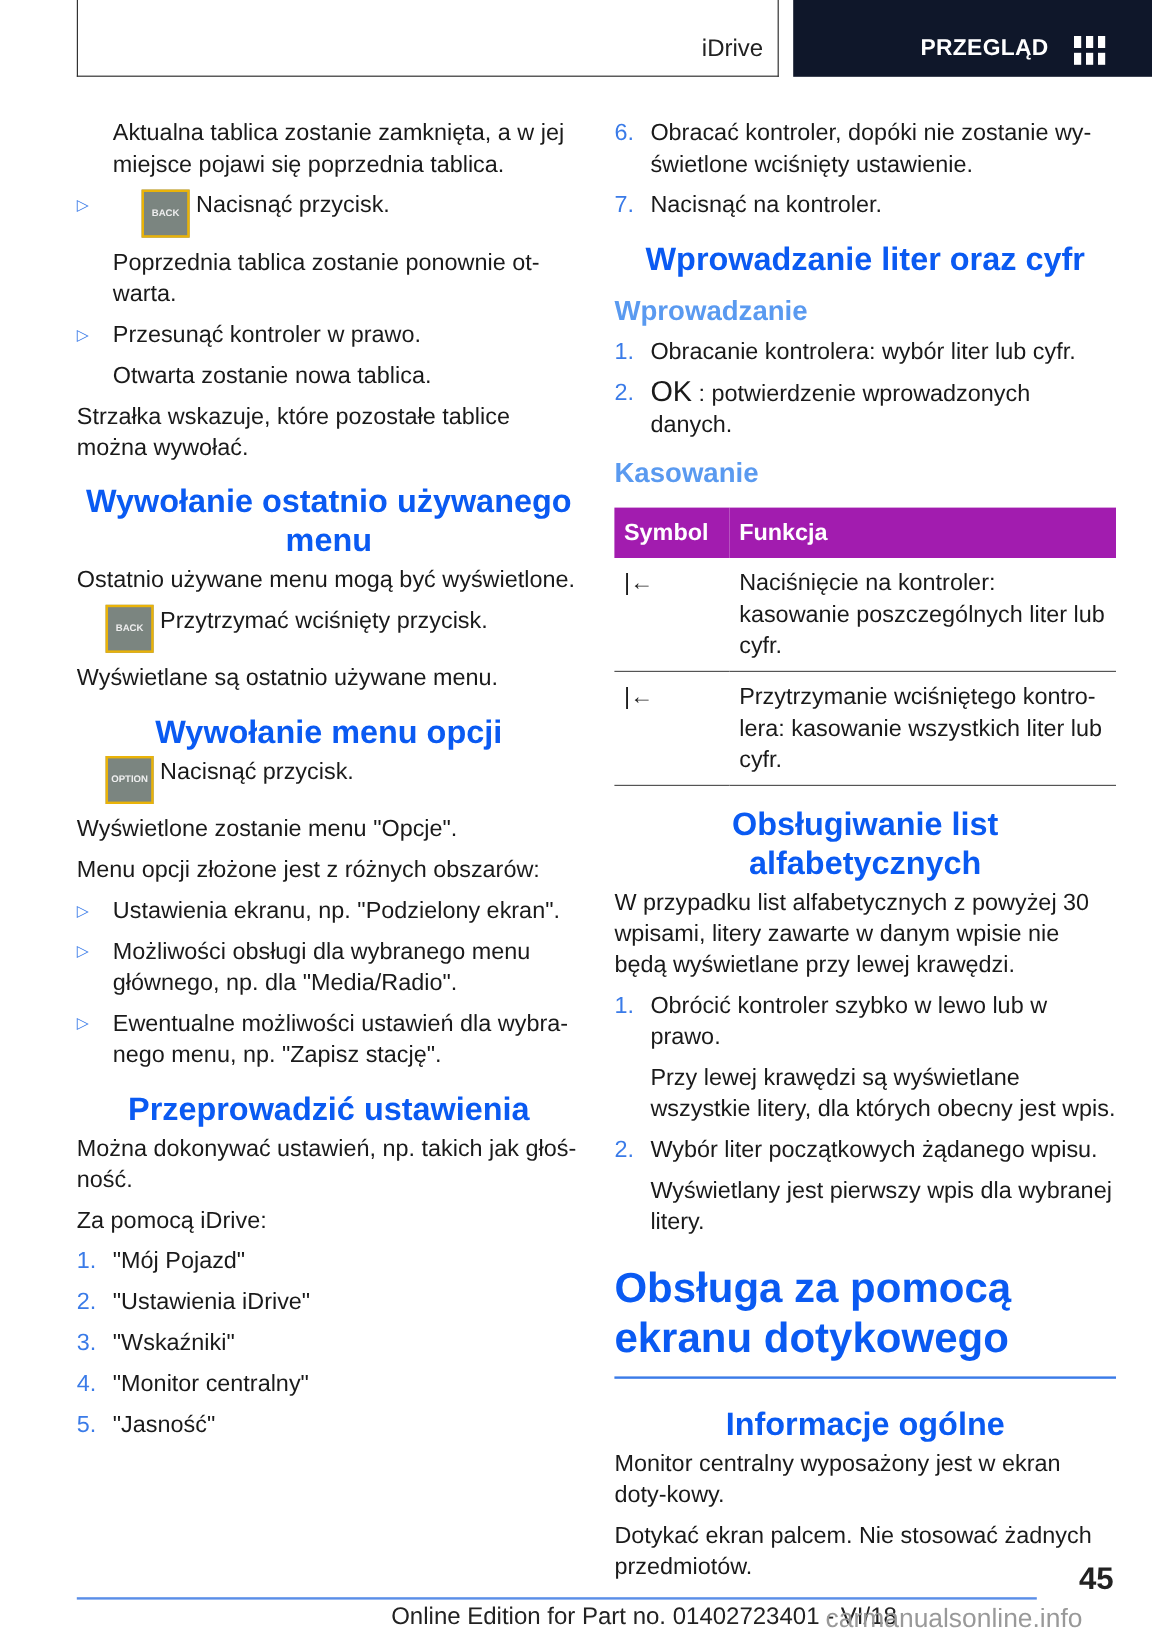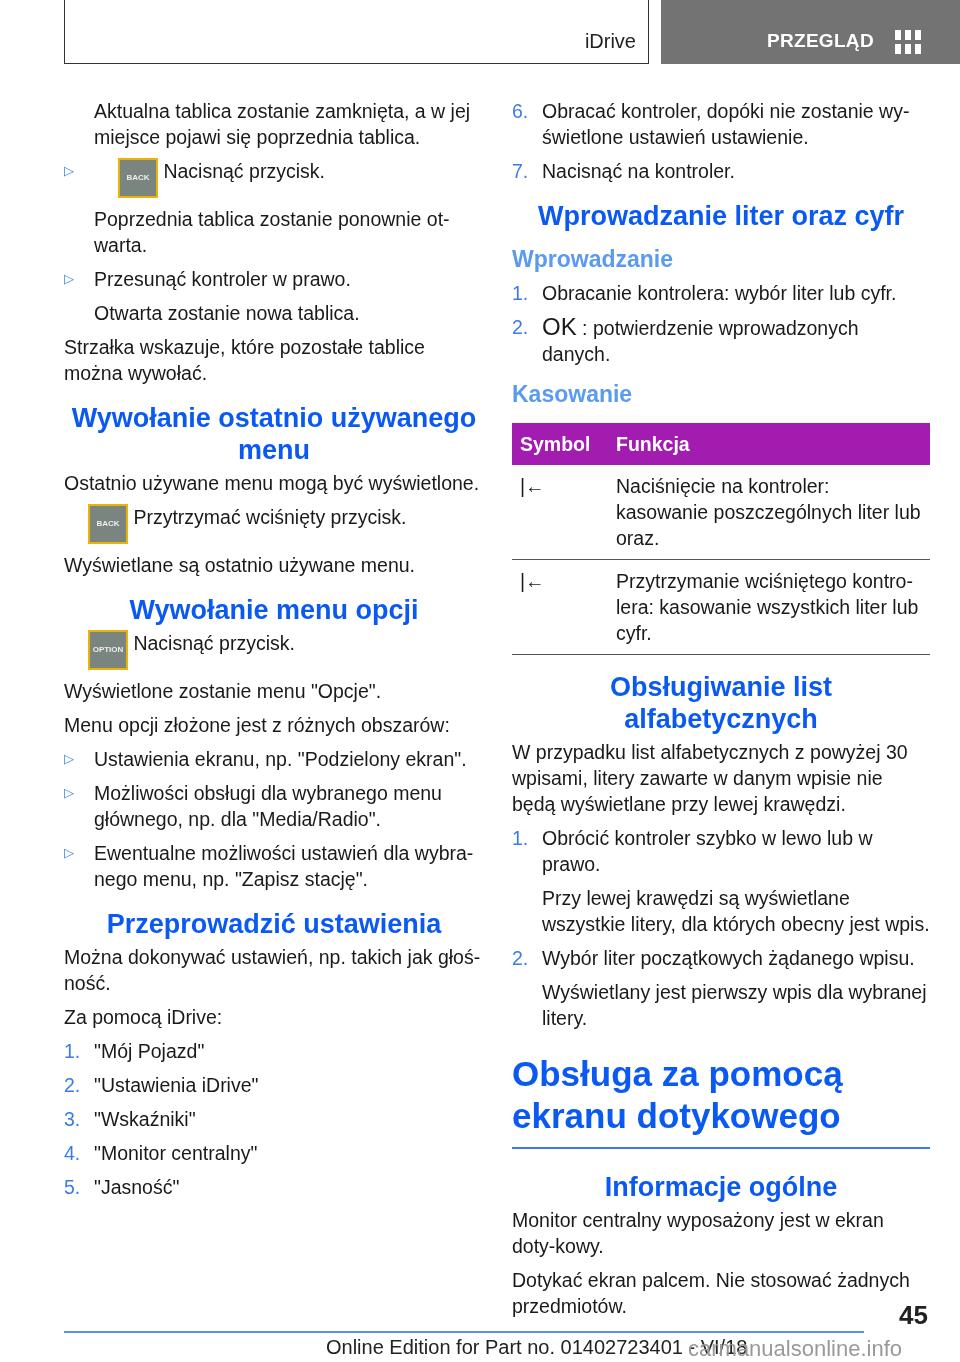--- a/index.html
+++ b/index.html
@@ -1,19 +1,19 @@
 <!DOCTYPE html>
 <html><head>
 <meta charset="utf-8">
 <style>
   html,body{margin:0;padding:0;background:#fff;}
   body{width:960px;height:1362px;position:relative;overflow:hidden;font-family:"Liberation Sans",sans-serif;color:#1a1a1a;}
   .hdr-left{position:absolute;left:64px;top:0;width:585px;height:64px;border:1px solid #333;border-top:none;box-sizing:border-box;}
   .hdr-left span{position:absolute;right:12px;bottom:10px;font-size:20px;color:#222;}
-  .hdr-right{position:absolute;left:661px;top:0;width:299px;height:64px;background:#737373;}
+  .hdr-right{position:absolute;left:661px;top:0;width:299px;height:64px;background:#0f172a;}
   .hdr-right span{position:absolute;left:106px;bottom:12px;font-size:19px;color:#fff;font-weight:bold;letter-spacing:0.3px;}
   .grid-icon{position:absolute;left:234px;top:30px;width:26px;height:24px;}
   .grid-icon i{position:absolute;width:6px;height:10px;background:#fff;}
   .col{position:absolute;top:98px;width:420px;font-size:19.5px;line-height:26px;}
   .col.l{left:64px;}
   .col.r{left:512px;width:418px;}
   p{margin:0 0 8px 0;}
   .ind{padding-left:30px;}
   .bul{position:relative;padding-left:30px;margin-bottom:8px;}
   .bul .tri{position:absolute;left:0;top:0;color:#3a7be8;font-size:13px;}
@@ -71,36 +71,36 @@
   <p>Można dokonywać ustawień, np. takich jak głoś-ność.</p>
   <p>Za pomocą iDrive:</p>
   <div class="num"><span class="n">1.</span><span>"Mój Pojazd"</span></div>
   <div class="num"><span class="n">2.</span><span>"Ustawienia iDrive"</span></div>
   <div class="num"><span class="n">3.</span><span>"Wskaźniki"</span></div>
   <div class="num"><span class="n">4.</span><span>"Monitor centralny"</span></div>
   <div class="num"><span class="n">5.</span><span>"Jasność"</span></div>
 </div>
 
 <div class="col r">
-  <div class="num"><span class="n">6.</span><span>Obracać kontroler, dopóki nie zostanie wy-świetlone ustawień ustawienie.</span></div>
+  <div class="num"><span class="n">6.</span><span>Obracać kontroler, dopóki nie zostanie wy-świetlone wciśnięty ustawienie.</span></div>
   <div class="num"><span class="n">7.</span><span>Nacisnąć na kontroler.</span></div>
   <h2>Wprowadzanie liter oraz cyfr</h2>
   <h3>Wprowadzanie</h3>
   <div class="num"><span class="n">1.</span><span>Obracanie kontrolera: wybór liter lub cyfr.</span></div>
   <div class="num"><span class="n">2.</span><span style="font-size:24px;">OK</span> <span>: potwierdzenie wprowadzonych danych.</span></div>
   <h3>Kasowanie</h3>
   <table>
     <tbody>
         <tr>
           <th style="width:80px">Symbol</th>
           <th>Funkcja</th>
         </tr>
     <tr>
           <td>|←</td>
-          <td>Naciśnięcie na kontroler: kasowanie poszczególnych liter lub oraz.</td>
+          <td>Naciśnięcie na kontroler: kasowanie poszczególnych liter lub cyfr.</td>
         </tr>
     <tr>
           <td>|←</td>
           <td>Przytrzymanie wciśniętego kontro-lera: kasowanie wszystkich liter lub cyfr.</td>
         </tr>
   </tbody>
     </table>
   <h2>Obsługiwanie list alfabetycznych</h2>
   <p>W przypadku list alfabetycznych z powyżej 30 wpisami, litery zawarte w danym wpisie nie będą wyświetlane przy lewej krawędzi.</p>
   <div class="num"><span class="n">1.</span><span>Obrócić kontroler szybko w lewo lub w prawo.</span></div>

